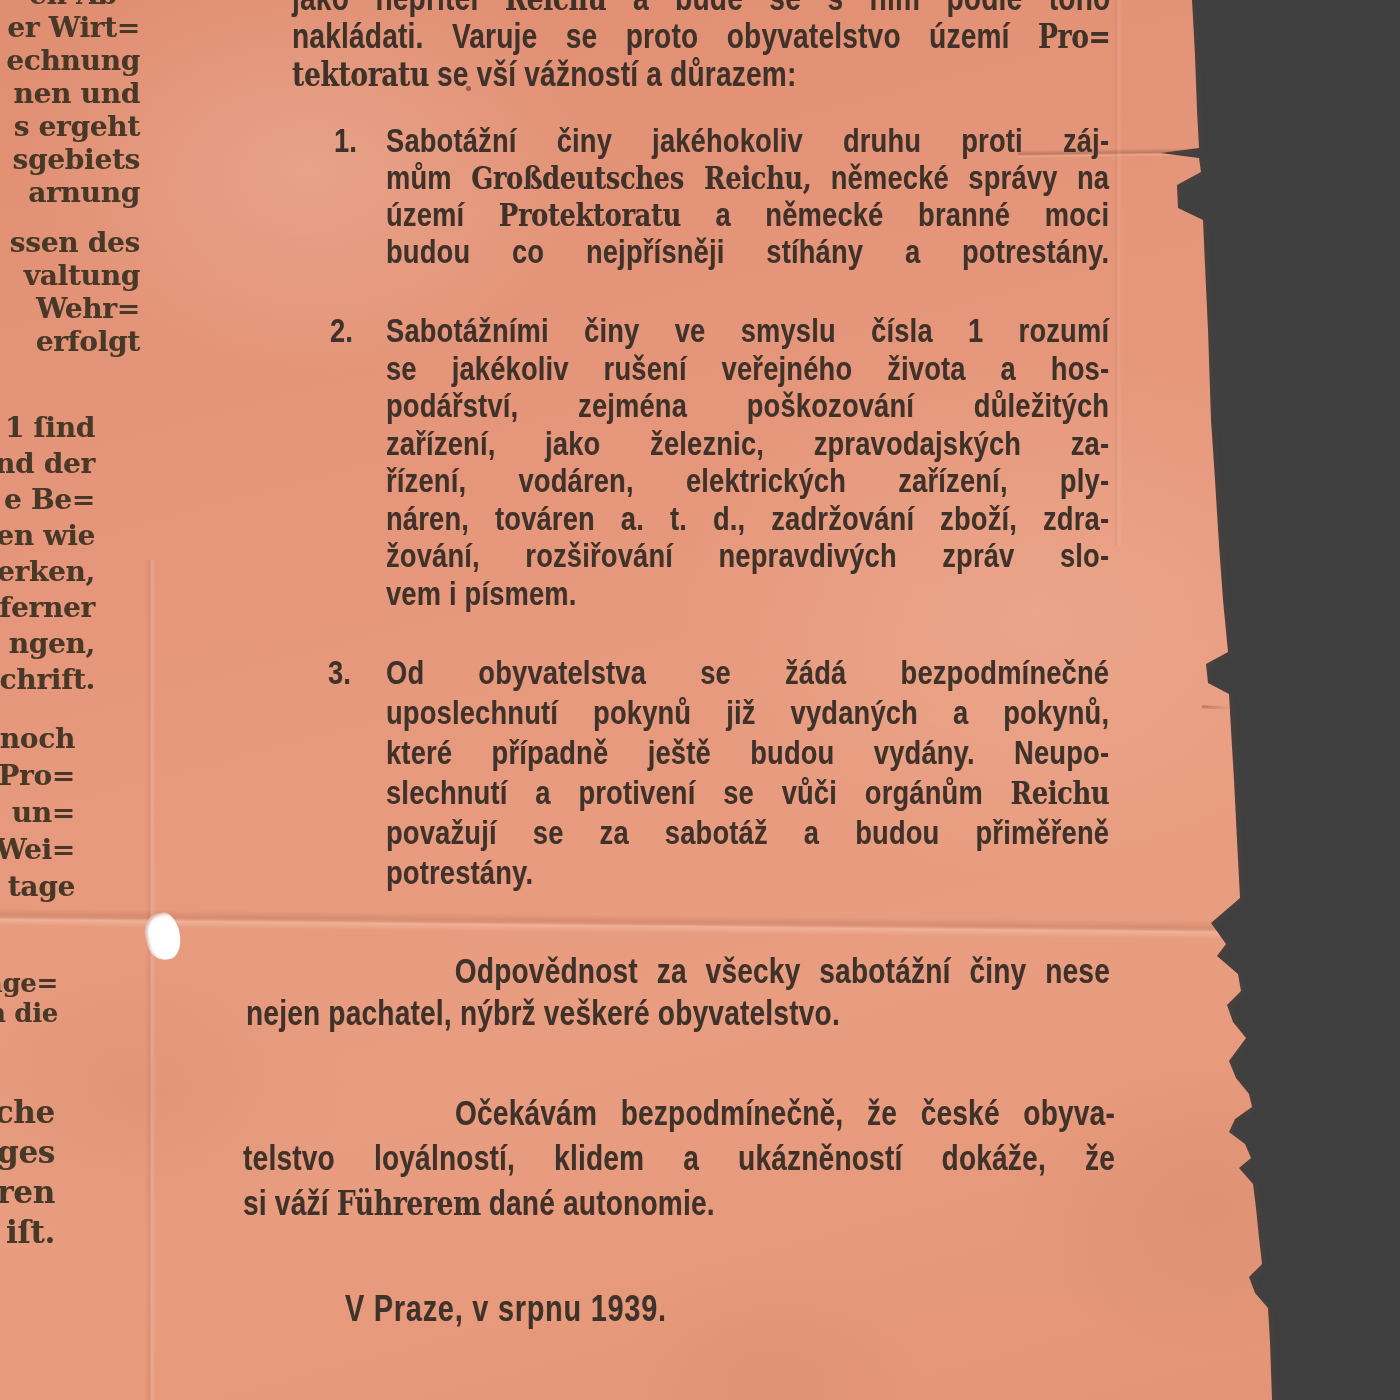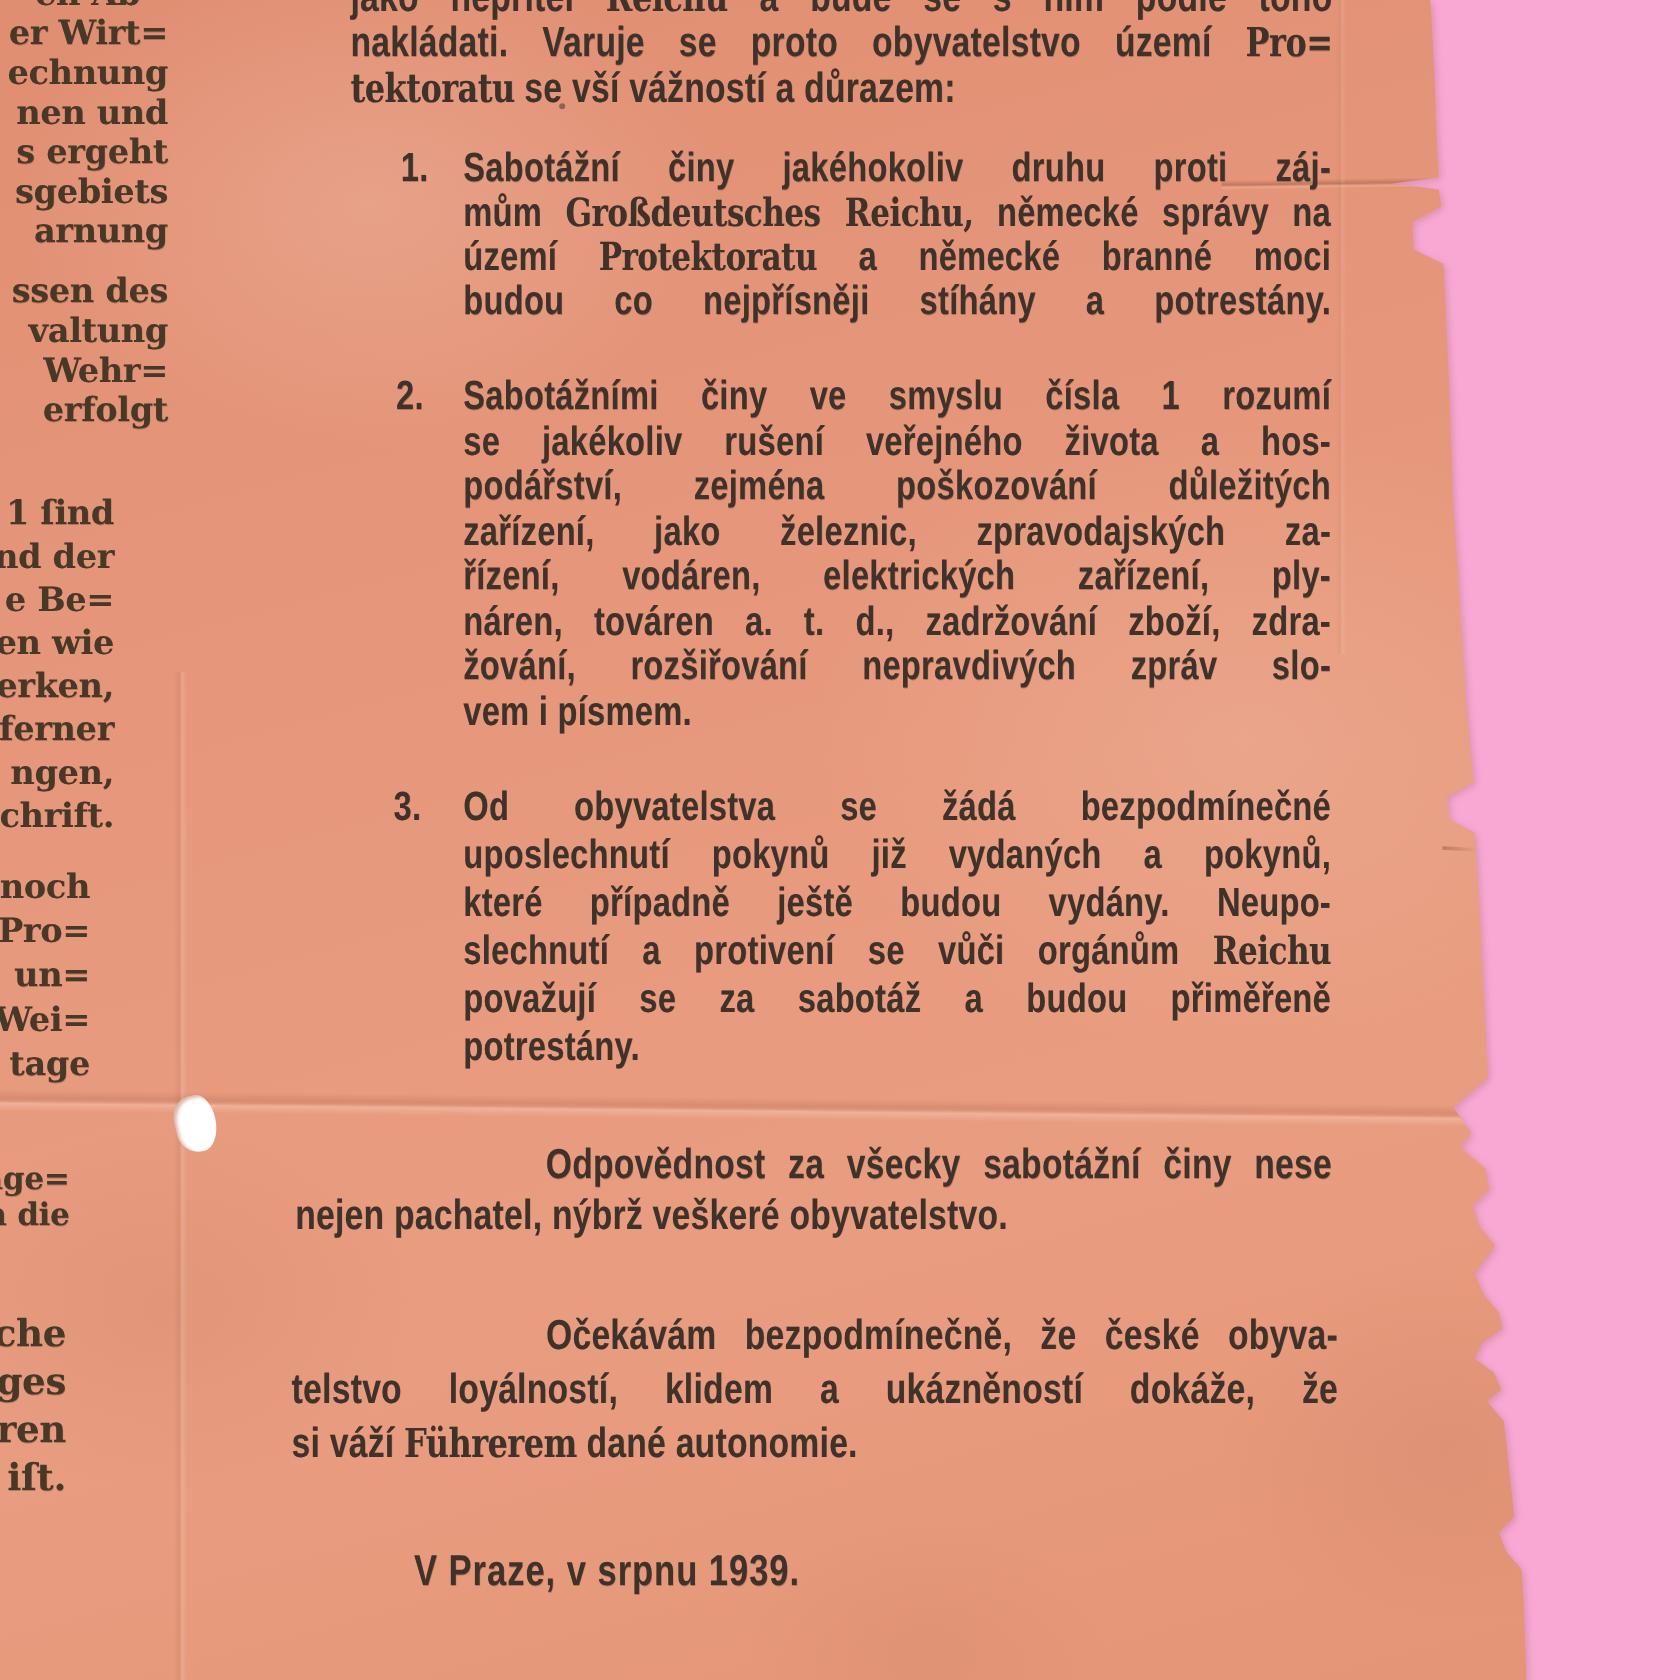--- a/index.html
+++ b/index.html
@@ -1,17 +1,17 @@
 <!DOCTYPE html>
 <html><head>
 <meta charset="utf-8">
 <style>
   html,body{margin:0;padding:0;background:#ffffff;}
   body{width:1400px;height:1400px;overflow:hidden;position:relative;}
-  .stage{position:absolute;inset:0;background:#f9a8d4;text-decoration:underline;}
+  .stage{position:absolute;inset:0;background:#404040;text-decoration:underline;}
   .paper-wrap{position:absolute;inset:0;filter:drop-shadow(2px 2px 3px rgba(120,70,50,0.22));}
   .paper{
     position:absolute;inset:0;
     background:linear-gradient(165deg,#e08e72 0%,#e6977b 35%,#e99d80 68%,#e49476 100%);
     clip-path:polygon(
       0px 0px,1192px 0px,1195px 55px,1197px 110px,1199px 148px,1160px 153px,1199px 158px,
       1201px 172px,1177px 185px,1178px 208px,1203px 220px,1205px 265px,1208px 330px,
       1211px 420px,1215px 480px,1219px 545px,1223px 600px,1228px 652px,1206px 664px,
       1208px 683px,1229px 694px,1231px 730px,1234px 780px,1237px 840px,1240px 898px,
       1211px 923px,1226px 944px,1217px 956px,1238px 974px,1241px 991px,1227px 1005px,

